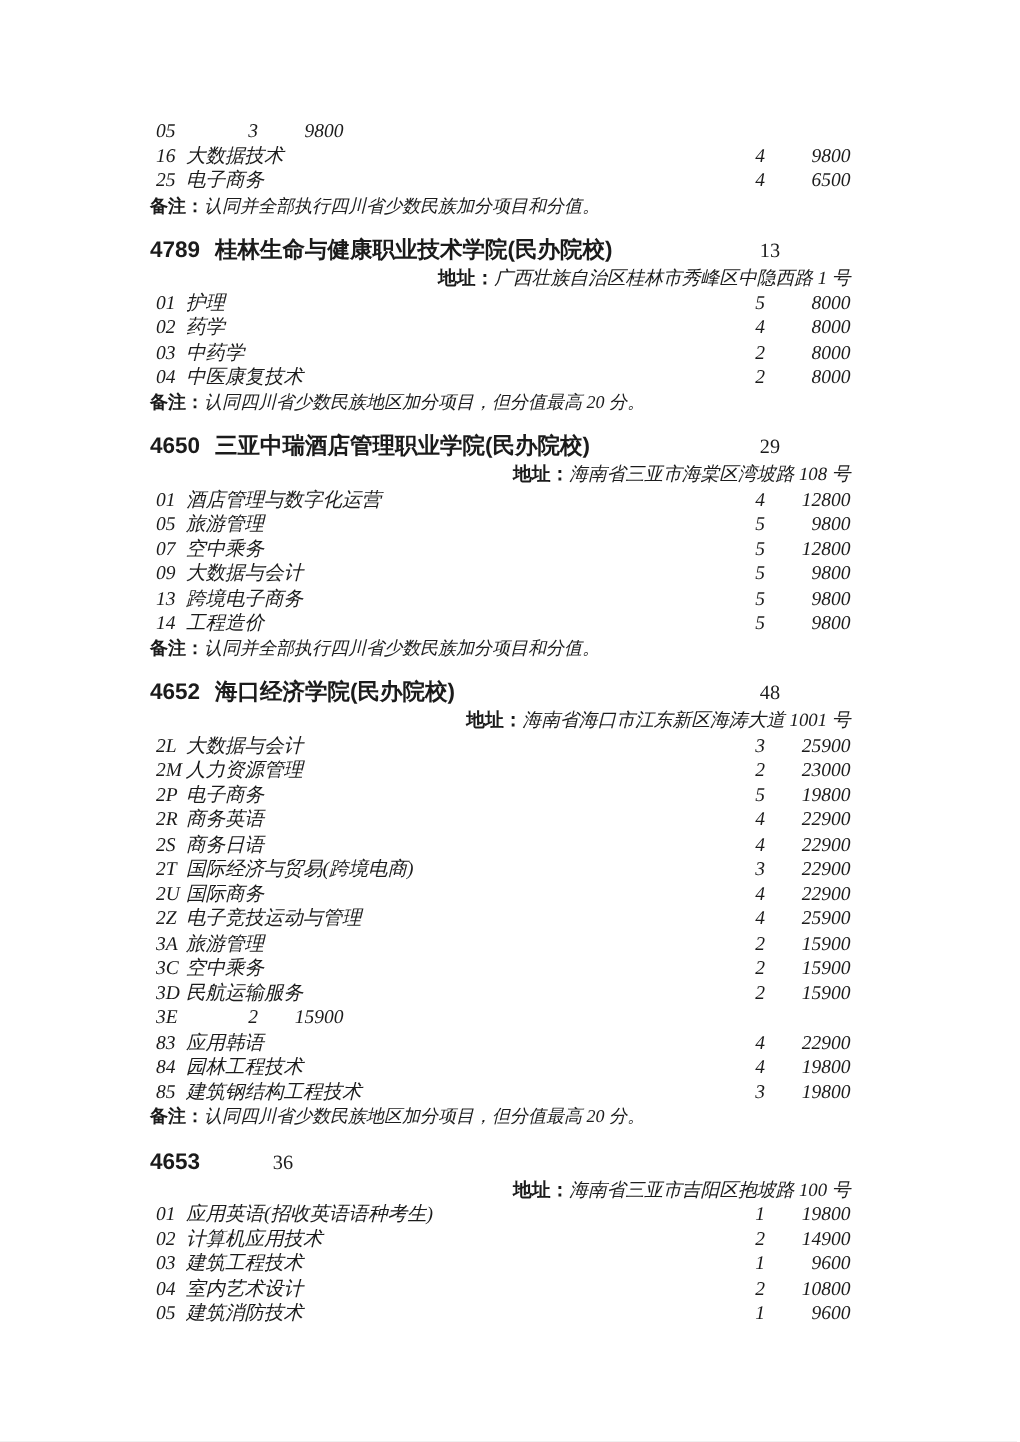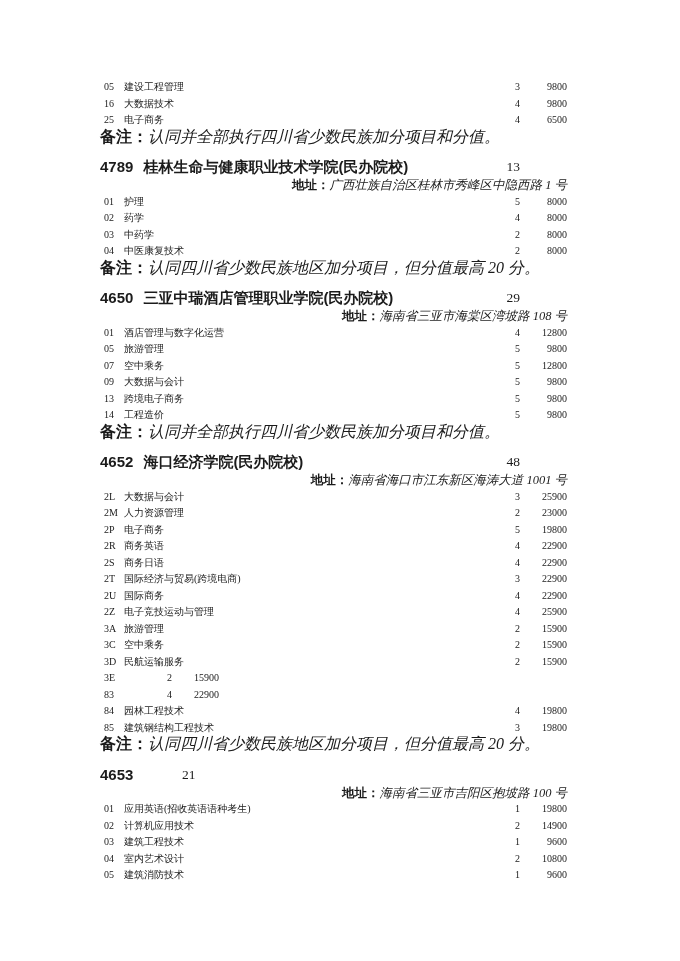--- a/index.html
+++ b/index.html
@@ -42,48 +42,48 @@
     text-align:right;
   }
   .a-label{
     font-family:"Liberation Sans", sans-serif;
     font-weight:700;
   }
   .a-value{font-style:italic;}
   .major-row{
     display:flex;
     height:16.5px;line-height:16.5px;
-    font-size:10px;
+    font-size:13px;
     padding-left:4px;
     white-space:nowrap;
+    font-style:italic;
   }
   .m-code{flex:none;width:20px;}
   .m-name{flex:1;overflow:hidden;}
   .m-count{flex:none;width:48px;text-align:right;}
-  .m-fee{flex:none;width:47px;text-align:right;}
+  .m-fee{flex:none;width:47px;text-align:right;margin-left:10px;}
   .remark-row{
     height:16.5px;line-height:16.5px;
-    font-size:16px;
+    font-size:12px;
     white-space:nowrap;
   }
   .r-label{
     font-family:"Liberation Sans", sans-serif;
     font-weight:700;
   }
   .r-value{font-style:italic;}
 </style>
 </head>
 <body>
 
 <div class="page">
   <div class="content">
       <div class="school-section">
         <div class="major-row">
           <span class="m-code">05</span>
-          <span class="m-name">建设工程管理</span>
           <span class="m-count">3</span>
           <span class="m-fee">9800</span>
         </div>
         <div class="major-row">
           <span class="m-code">16</span>
           <span class="m-name">大数据技术</span>
           <span class="m-count">4</span>
           <span class="m-fee">9800</span>
         </div>
         <div class="major-row">
@@ -245,41 +245,42 @@
           <span class="m-count">2</span>
           <span class="m-fee">15900</span>
         </div>
         <div class="major-row">
           <span class="m-code">3E</span>
           <span class="m-count">2</span>
           <span class="m-fee">15900</span>
         </div>
         <div class="major-row">
           <span class="m-code">83</span>
+          <span class="m-name">应用韩语</span>
           <span class="m-count">4</span>
           <span class="m-fee">22900</span>
         </div>
         <div class="major-row">
           <span class="m-code">84</span>
           <span class="m-name">园林工程技术</span>
           <span class="m-count">4</span>
           <span class="m-fee">19800</span>
         </div>
         <div class="major-row">
           <span class="m-code">85</span>
           <span class="m-name">建筑钢结构工程技术</span>
           <span class="m-count">3</span>
           <span class="m-fee">19800</span>
         </div>
         <div class="remark-row"><span class="r-label">备注：</span><span class="r-value">认同四川省少数民族地区加分项目，但分值最高 20 分。</span></div>
       </div>
       <div class="school-section">
         <div class="school-header">
           <span class="h-code">4653</span>
-          <span class="h-total">21</span>
+          <span class="h-total">36</span>
         </div>
         <div class="address-row"><span class="a-label">地址：</span><span class="a-value">海南省三亚市吉阳区抱坡路 100 号</span></div>
         <div class="major-row">
           <span class="m-code">01</span>
           <span class="m-name">应用英语(招收英语语种考生)</span>
           <span class="m-count">1</span>
           <span class="m-fee">19800</span>
         </div>
         <div class="major-row">
           <span class="m-code">02</span>

